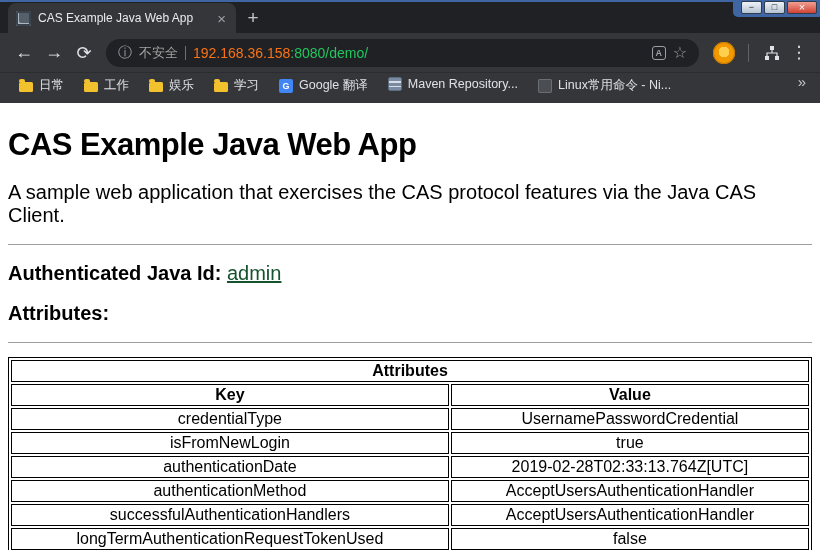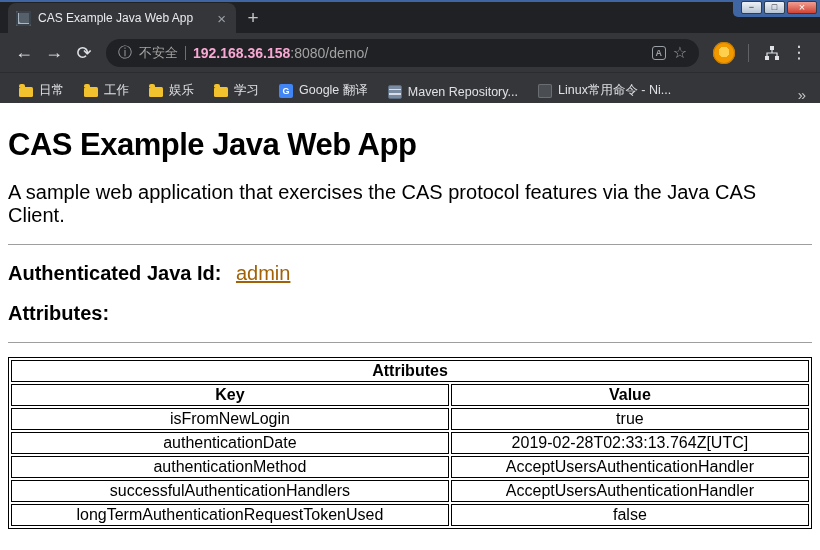--- a/index.html
+++ b/index.html
@@ -58,40 +58,40 @@
   }
   .omnibox {
     flex:1; height:28px; background:#202124; border-radius:14px;
     display:flex; align-items:center; gap:7px; padding:0 12px; margin:0 8px 0 6px;
     min-width:0;
   }
   .info-glyph { color:#9aa0a6; font-size:14px; }
   .notsecure { color:#a3a3a3; font-size:13px; white-space:nowrap; }
   .omni-sep { width:1px; height:14px; background:#6b7075; }
   .url { font-size:14px; white-space:nowrap; overflow:hidden; }
-  .url .host { color:#f9a8d4;font-weight:bold; }
-  .url .path { color:#a3a3a3; }
+  .url .host { color:#f97316; }
+  .url .path { color:#22c55e; }
   .omni-spacer { flex:1; }
   .ticon {
     width:14px; height:14px; border:1.5px solid #9aa0a6; border-radius:3px;
     color:#9aa0a6; font-size:9px; font-weight:bold;
     display:flex; align-items:center; justify-content:center; flex:0 0 auto;
   }
   .star { color:#9aa0a6; font-size:16px; line-height:1; }
   .avatar {
     width:22px; height:22px; border-radius:50%; margin:0 4px; flex:0 0 auto;
     background:radial-gradient(circle at 50% 45%, #ffcf4d 0 32%, #f29900 33% 100%);
     box-shadow:inset 0 0 0 1px #c77c00;
   }
   .tb-divider { width:1px; height:18px; background:#5f6368; margin:0 7px; }
   .menu-dots { color:#dee1e6; font-size:17px; width:22px; text-align:center; }
 
   .bookmarks {
     height:31px; background:#35363a; border-top:1px solid #2b2c2f;
-    display:flex; align-items:flex-end; padding:0 10px; gap:2px;
+    display:flex; align-items:flex-start; padding:0 10px; gap:2px;
   }
   .bm {
     display:flex; align-items:center; gap:6px; padding:4px 9px;
     color:#dfe1e5; font-size:12.5px; white-space:nowrap; border-radius:4px;
   }
   .folder {
     width:14px; height:10px; background:#f2c12e; border-radius:1.5px;
     position:relative; margin-top:2px; flex:0 0 auto;
   }
   .folder::before {
@@ -108,21 +108,21 @@
     border:1px solid #5c6d80;
   }
   .fav-page { background:#4a4d51; box-shadow:inset 0 0 0 1px #6a6e73; }
   .bm-overflow { margin-left:auto; color:#c4c7c5; font-size:15px; padding:0 4px; }
 
   
   .page { background:#fff; color:#000; padding:0 8px; height:447px; overflow:hidden; }
   .page h1 { font-size:31px; font-weight:bold; margin:24px 0 18px 0; letter-spacing:-0.5px; }
   .page p { font-size:20px; margin:17px 0; }
   .page hr { border:0; border-top:1px solid #9e9e9e; margin:16px 0 14px 0; }
-  .page a { color:#a16207; text-decoration:underline;margin-left:9px; }
+  .page a { color:#14532d; text-decoration:underline; }
   .attr-table {
     width:100%; border:1px solid #000; border-spacing:2px; border-collapse:separate;
     font-size:16px; margin-top:6px;
   }
   .attr-table th, .attr-table td {
     border:1px solid #000; padding:1px 4px; text-align:center; vertical-align:middle;
   }
   .attr-table .caption-row th { text-align:center; font-weight:bold; }
   .attr-table td:first-child, .attr-table .col-key { width:55%; }
 </style>
@@ -219,20 +219,24 @@
   <table class="attr-table">
     <tbody>
         <tr class="caption-row">
       <th colspan="2">Attributes</th>
     </tr>
     <tr>
       <th class="col-key">Key</th>
       <th>Value</th>
     </tr>
     <tr>
+      <td>credentialType</td>
+      <td>UsernamePasswordCredential</td>
+    </tr>
+    <tr>
       <td>isFromNewLogin</td>
       <td>true</td>
     </tr>
     <tr>
       <td>authenticationDate</td>
       <td>2019-02-28T02:33:13.764Z[UTC]</td>
     </tr>
     <tr>
       <td>authenticationMethod</td>
       <td>AcceptUsersAuthenticationHandler</td>

